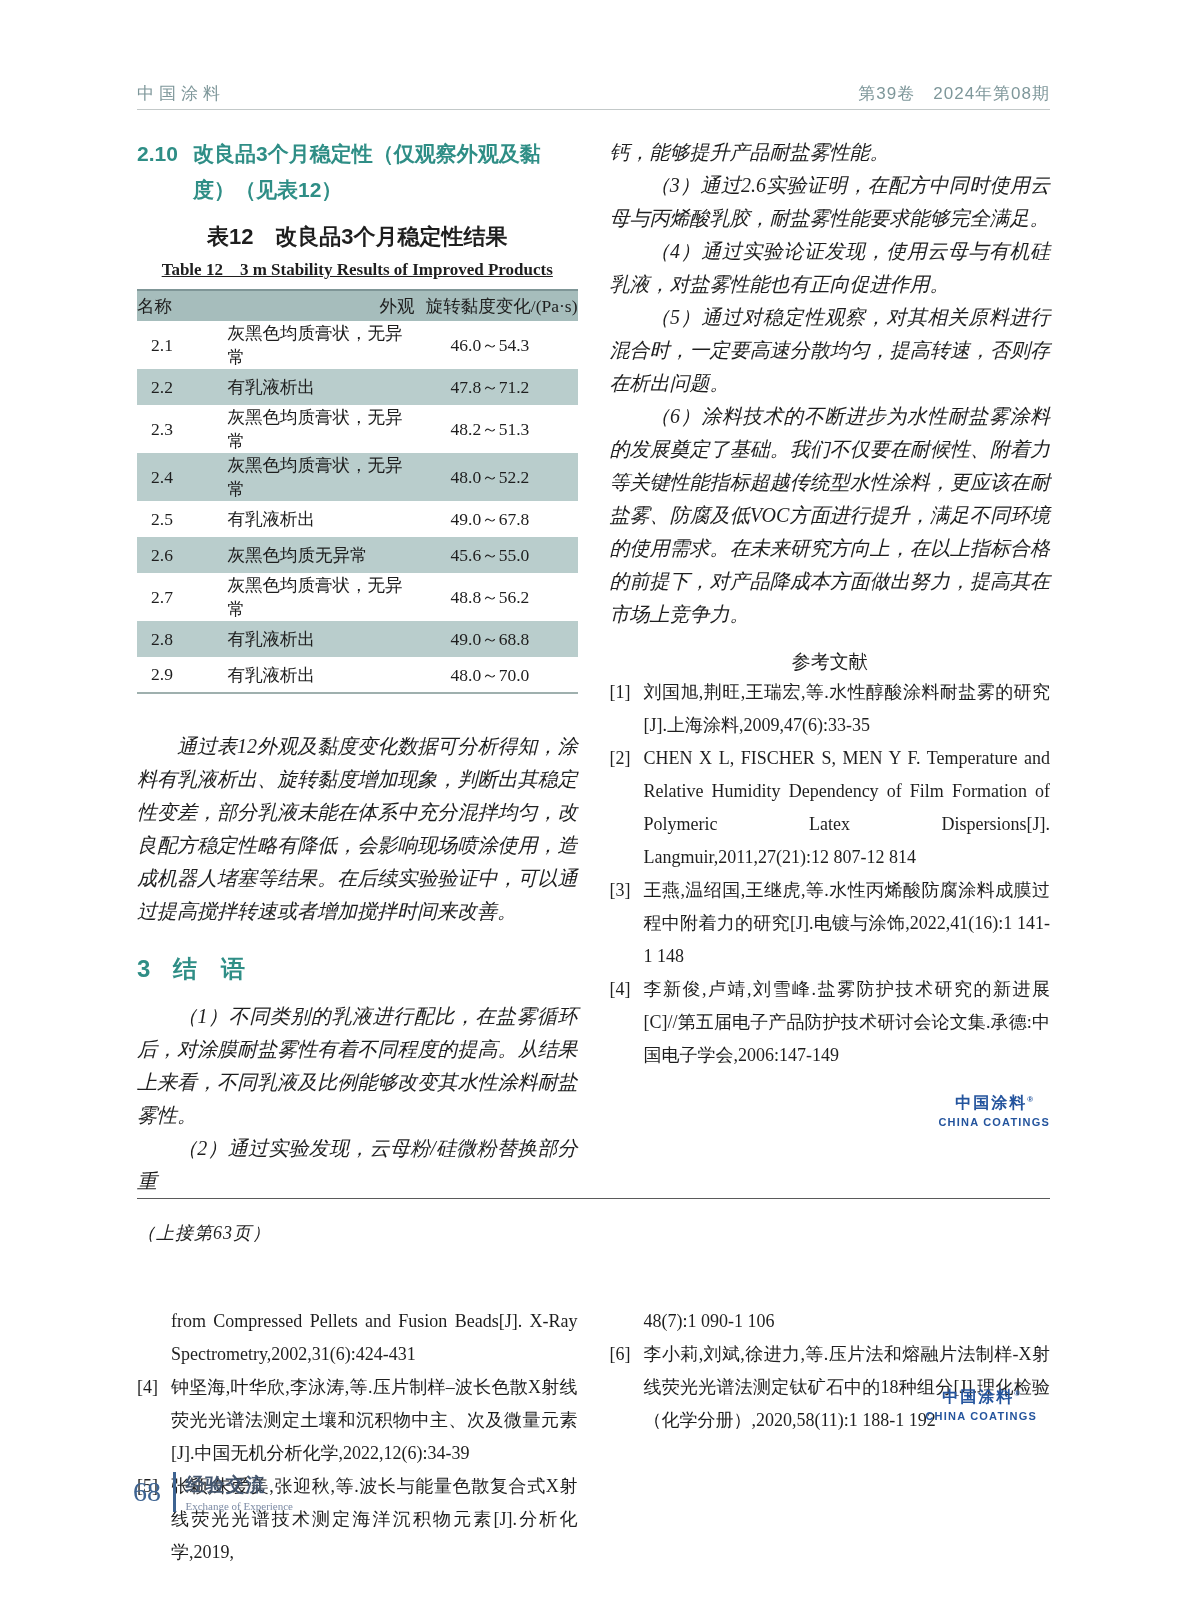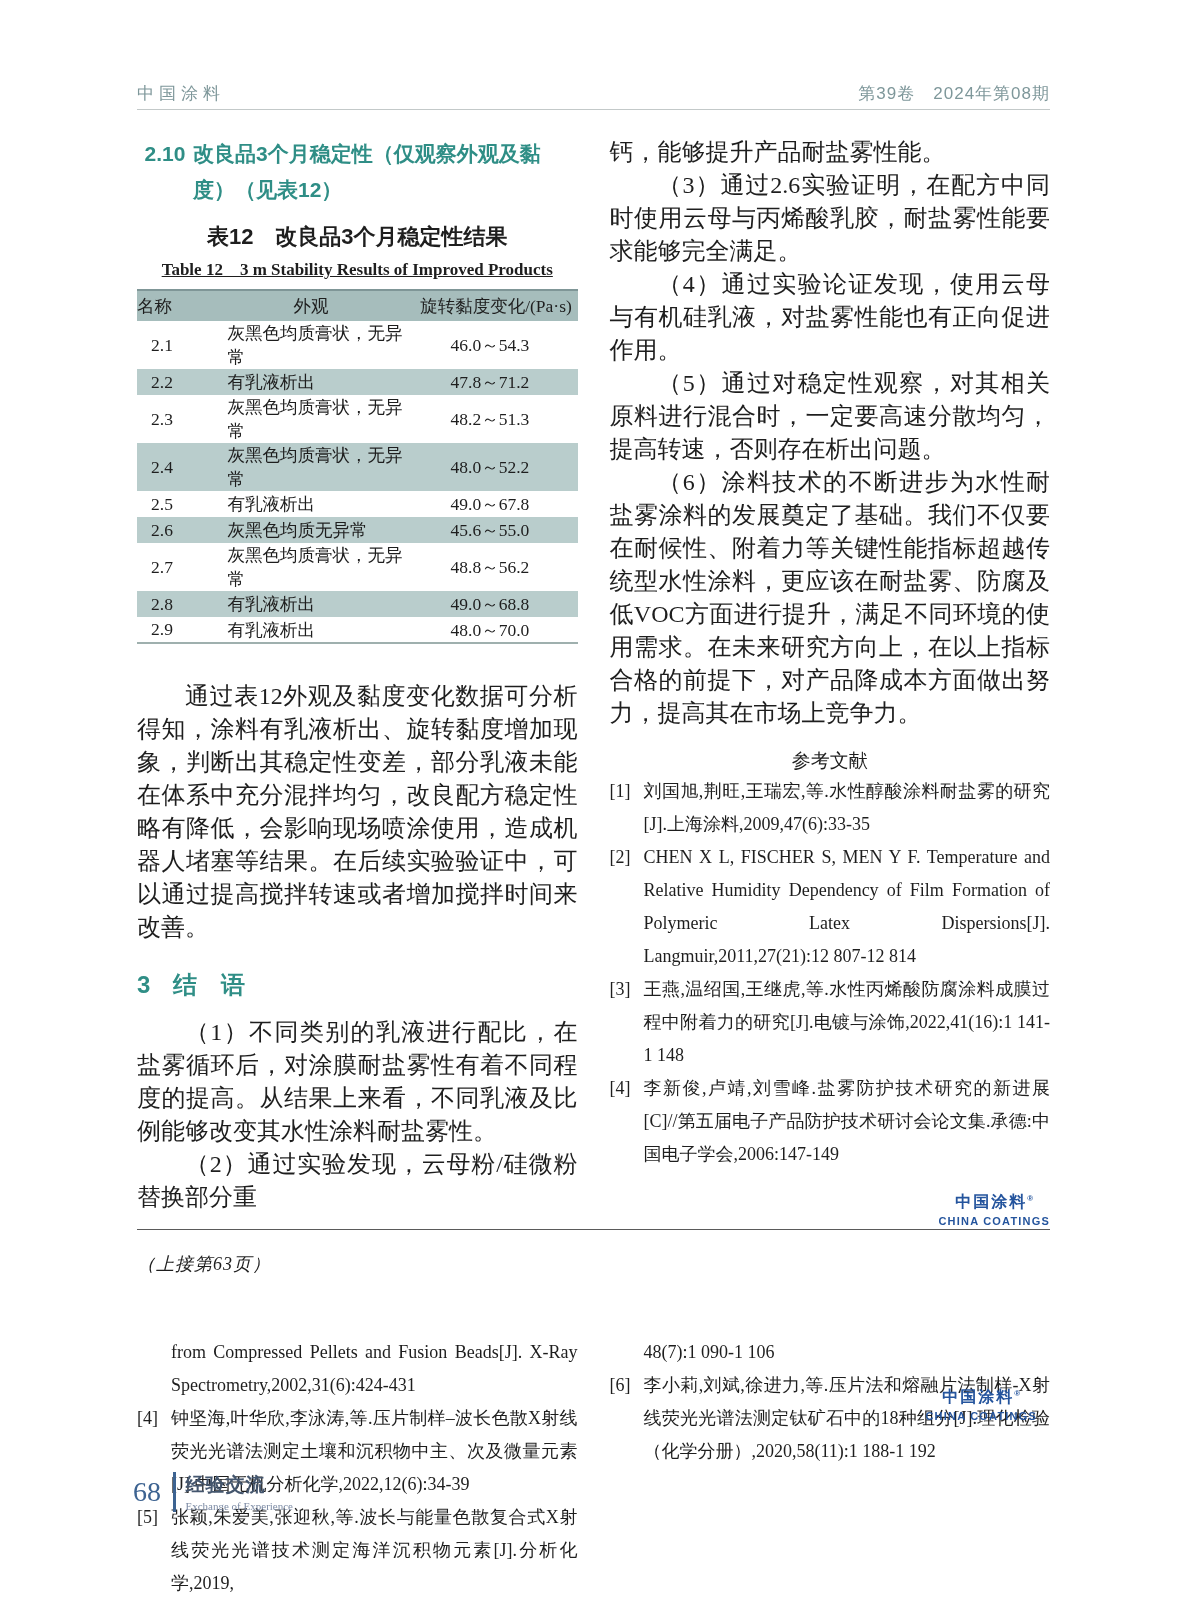--- a/index.html
+++ b/index.html
@@ -36,45 +36,45 @@
     margin-top:26px;
     display:grid;grid-template-columns:1fr 1fr;column-gap:32px;
     min-height:948px;align-items:start;
   }
   .sec-head{
     display:flex;color:var(--accent);
     font-family:"Liberation Sans","DejaVu Sans",sans-serif;
     font-weight:bold;
   }
   .sec-head.h210{font-size:21px;line-height:36px;margin-bottom:14px;}
-  .sec-head.h210 .sec-num{flex:0 0 56px;text-align:center;}
+  .sec-head.h210 .sec-num{flex:0 0 56px;}
   .sec-head.h3{font-size:24px;line-height:30px;margin:26px 0 16px;}
   .sec-head.h3 .sec-num{flex:0 0 36px;}
-  .para{font-size:24px;line-height:33px;text-align:justify;}
+  .para{font-size:20px;line-height:33px;text-align:justify;font-style:italic;}
   .para.indent{text-indent:2em;}
   .para+.para{margin-top:0;}
   
   .tbl-caption-cn{
     text-align:center;font-family:"Liberation Sans","DejaVu Sans",sans-serif;
     font-weight:bold;font-size:22px;margin-top:6px;
   }
   .tbl-caption-en{
     text-align:center;font-weight:bold;font-size:17px;margin-top:6px;margin-bottom:8px;text-decoration:underline;
   }
   table.stab{
     width:100%;border-collapse:collapse;font-size:17.5px;
     border-top:2px solid #7f9697;border-bottom:2px solid #9fb0ae;
   }
   table.stab th{
     background:var(--tbl-head);font-weight:normal;
-    height:31px;text-align:center;
+    height:31px;text-align:right;
   }
   table.stab th:first-child{text-align:left;padding-left:0;width:16%;}
   table.stab th:nth-child(2){width:47%;}
-  table.stab td{height:26px;}
+  table.stab td{height:36px;}
   table.stab td:first-child{padding-left:14px;}
   table.stab td:nth-child(2){padding-left:20px;}
   table.stab td:nth-child(3){padding-left:36px;}
   table.stab tr.stripe td{background:var(--tbl-stripe);}
   .after-table{margin-top:36px;}
   
   .refs-title{
     text-align:center;font-family:"Liberation Sans","DejaVu Sans",sans-serif;
     font-weight:normal;font-size:19px;margin:18px 0 1px;
   }

